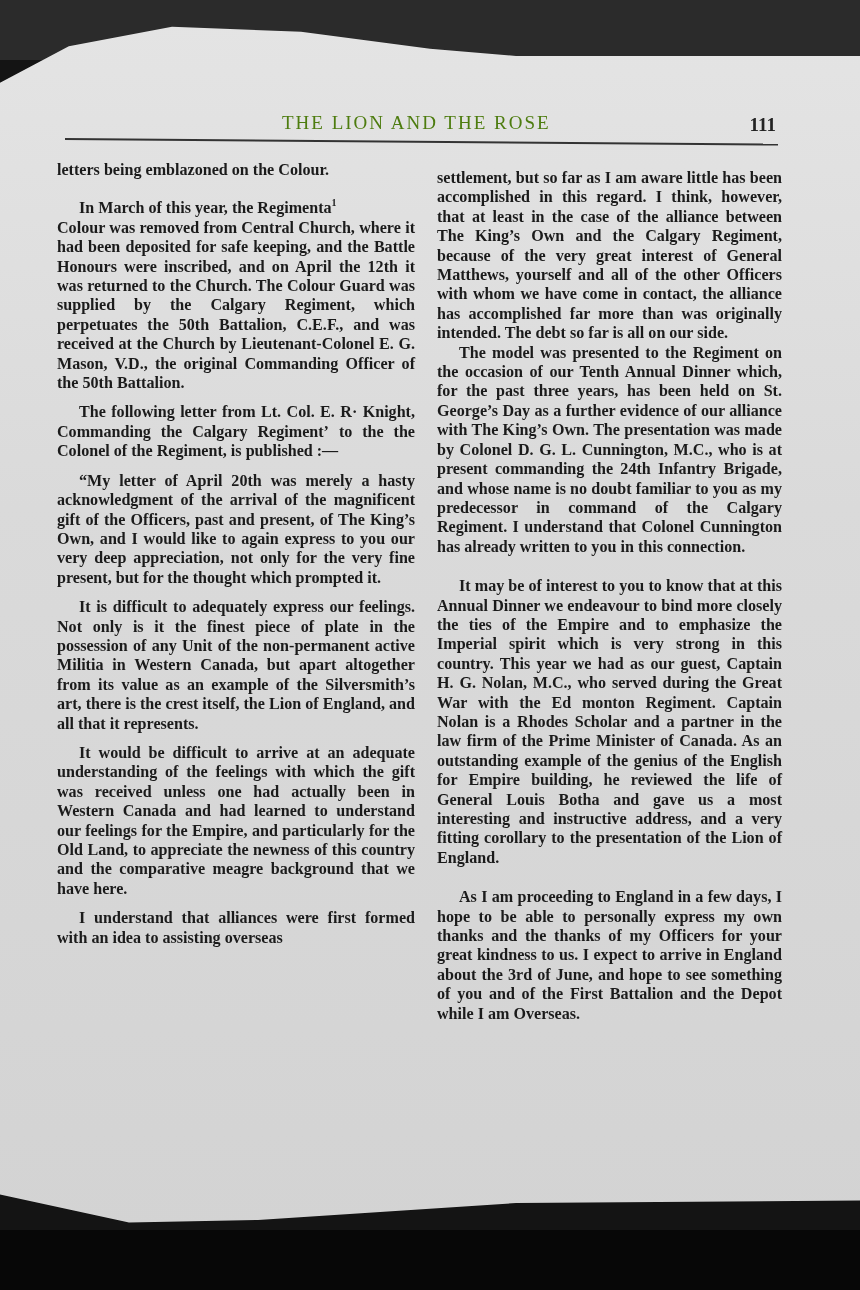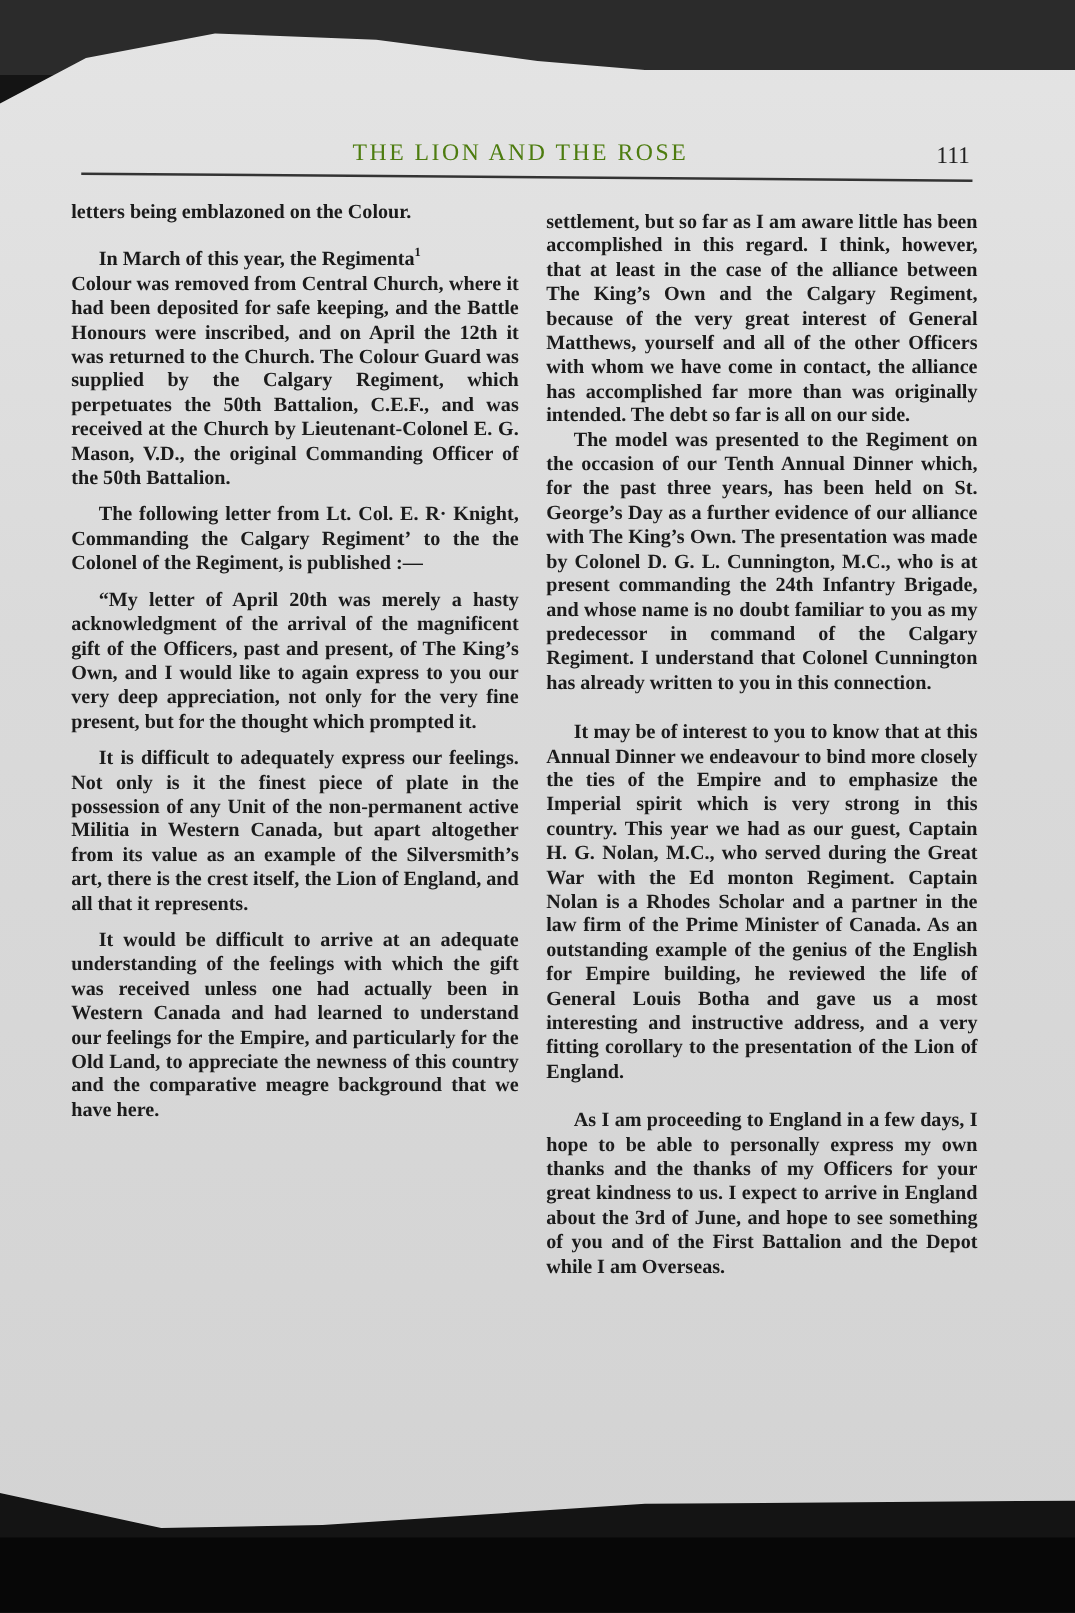--- a/index.html
+++ b/index.html
@@ -24,21 +24,21 @@
                        100% 100%, 100% 97%, 60% 97.2%, 30% 98.6%, 15% 98.8%, 0 96.5%);
   }
   .header {
     position: absolute; top: 112px; left: 65px; width: 715px; height: 30px;
   }
   .running-title {
     position: absolute; left: 217px; top: 0; font-size: 19px; letter-spacing: 2px;
     color: #4d7c0f; white-space: nowrap;
   }
   .page-number {
-    position: absolute; right: 4px; top: 2px; font-size: 19px; color: #222;
+    position: absolute; right: 4px; top: 2px; font-size: 19px; color: #222; font-weight: bold;
   }
   .rule {
     position: absolute; left: 65px; top: 138px; width: 713px; height: 2px;
     background: #333;
     transform: rotate(0.45deg);
     transform-origin: left center;
   }
   .column {
     position: absolute; font-size: 16.1px; line-height: 19.4px; color: #1b1b1b;
     text-align: justify; hyphens: manual;
@@ -65,20 +65,21 @@
 <div class="rule"></div>
 
 <div class="column col-left">
   <p class="noindent">letters being emblazoned on the Colour.</p>
   <p class="tight" style="margin-top:14px"><span>In March of this year, the Regimenta</span><sup class="fn">1</sup></p>
   <p class="noindent">Colour was removed from Central Church, where it had been deposited for safe keeping, and the Battle Honours were inscribed, and on April the 12th it was returned to the Church.  The Colour Guard was supplied by the Calgary Regiment, which perpetuates the 50th Battalion, C.E.F., and was received at the Church by Lieutenant-Colonel E. G. Mason, V.D., the original Commanding Officer of the 50th Battalion.</p>
   <p>The following letter from Lt. Col. E. R· Knight, Commanding the Calgary Regimentʼ to the the Colonel of the Regiment, is pub­lished :—</p>
   <p>“My letter of April 20th was merely a hasty acknowledgment of the arrival of the magni­ficent gift of the Officers, past and present, of The King’s Own, and I would like to again express to you our very deep apprecia­tion, not only for the very fine present, but for the thought which prompted it.</p>
   <p>It is difficult to adequately express our feelings.  Not only is it the finest piece of plate in the possession of any Unit of the non-permanent active Militia in Western Canada, but apart altogether from its value as an example of the Silversmith’s art, there is the crest itself, the Lion of England, and all that it represents.</p>
   <p>It would be difficult to arrive at an adequate understanding of the feelings with which the gift was received unless one had actually been in Western Canada and had learned to understand our feelings for the Empire, and particularly for the Old Land, to appreciate the newness of this country and the com­parative meagre background that we have here.</p>
+  <p>I understand that alliances were first formed with an idea to assisting overseas</p>
 </div>
 
 <div class="column col-right">
   <p class="noindent tight">settlement, but so far as I am aware little has been accomplished in this regard.  I think, however, that at least in the case of the alliance between The King’s Own and the Calgary Regiment, because of the very great interest of General Matthews, yourself and all of the other Officers with whom we have come in contact, the alliance has ac­complished far more than was originally intended.  The debt so far is all on our side.</p>
   <p style="margin-bottom:20px">The model was presented to the Regiment on the occasion of our Tenth Annual Dinner which, for the past three years, has been held on St. George’s Day as a further evidence of our alliance with The King’s Own.  The presentation was made by Colonel D. G. L. Cunnington, M.C., who is at present com­manding the 24th Infantry Brigade, and whose name is no doubt familiar to you as my predecessor in command of the Calgary Regiment.  I understand that Colonel Cunn­ington has already written to you in this connection.</p>
   <p style="margin-bottom:20px">It may be of interest to you to know that at this Annual Dinner we endeavour to bind more closely the ties of the Empire and to emphasize the Imperial spirit which is very strong in this country.  This year we had as our guest, Captain H. G. Nolan, M.C., who served during the Great War with the Ed monton Regiment.  Captain Nolan is a Rhodes Scholar and a partner in the law firm of the Prime Minister of Canada.  As an outstanding example of the genius of the English for Empire building, he reviewed the life of General Louis Botha and gave us a most interesting and instructive address, and a very fitting corollary to the presentation of the Lion of England.</p>
   <p>As I am proceeding to England in a few days, I hope to be able to personally express my own thanks and the thanks of my Officers for your great kindness to us.  I expect to arrive in England about the 3rd of June, and hope to see something of you and of the First Battalion and the Depot while I am Overseas.</p>
 </div>
 
 </body></html>

